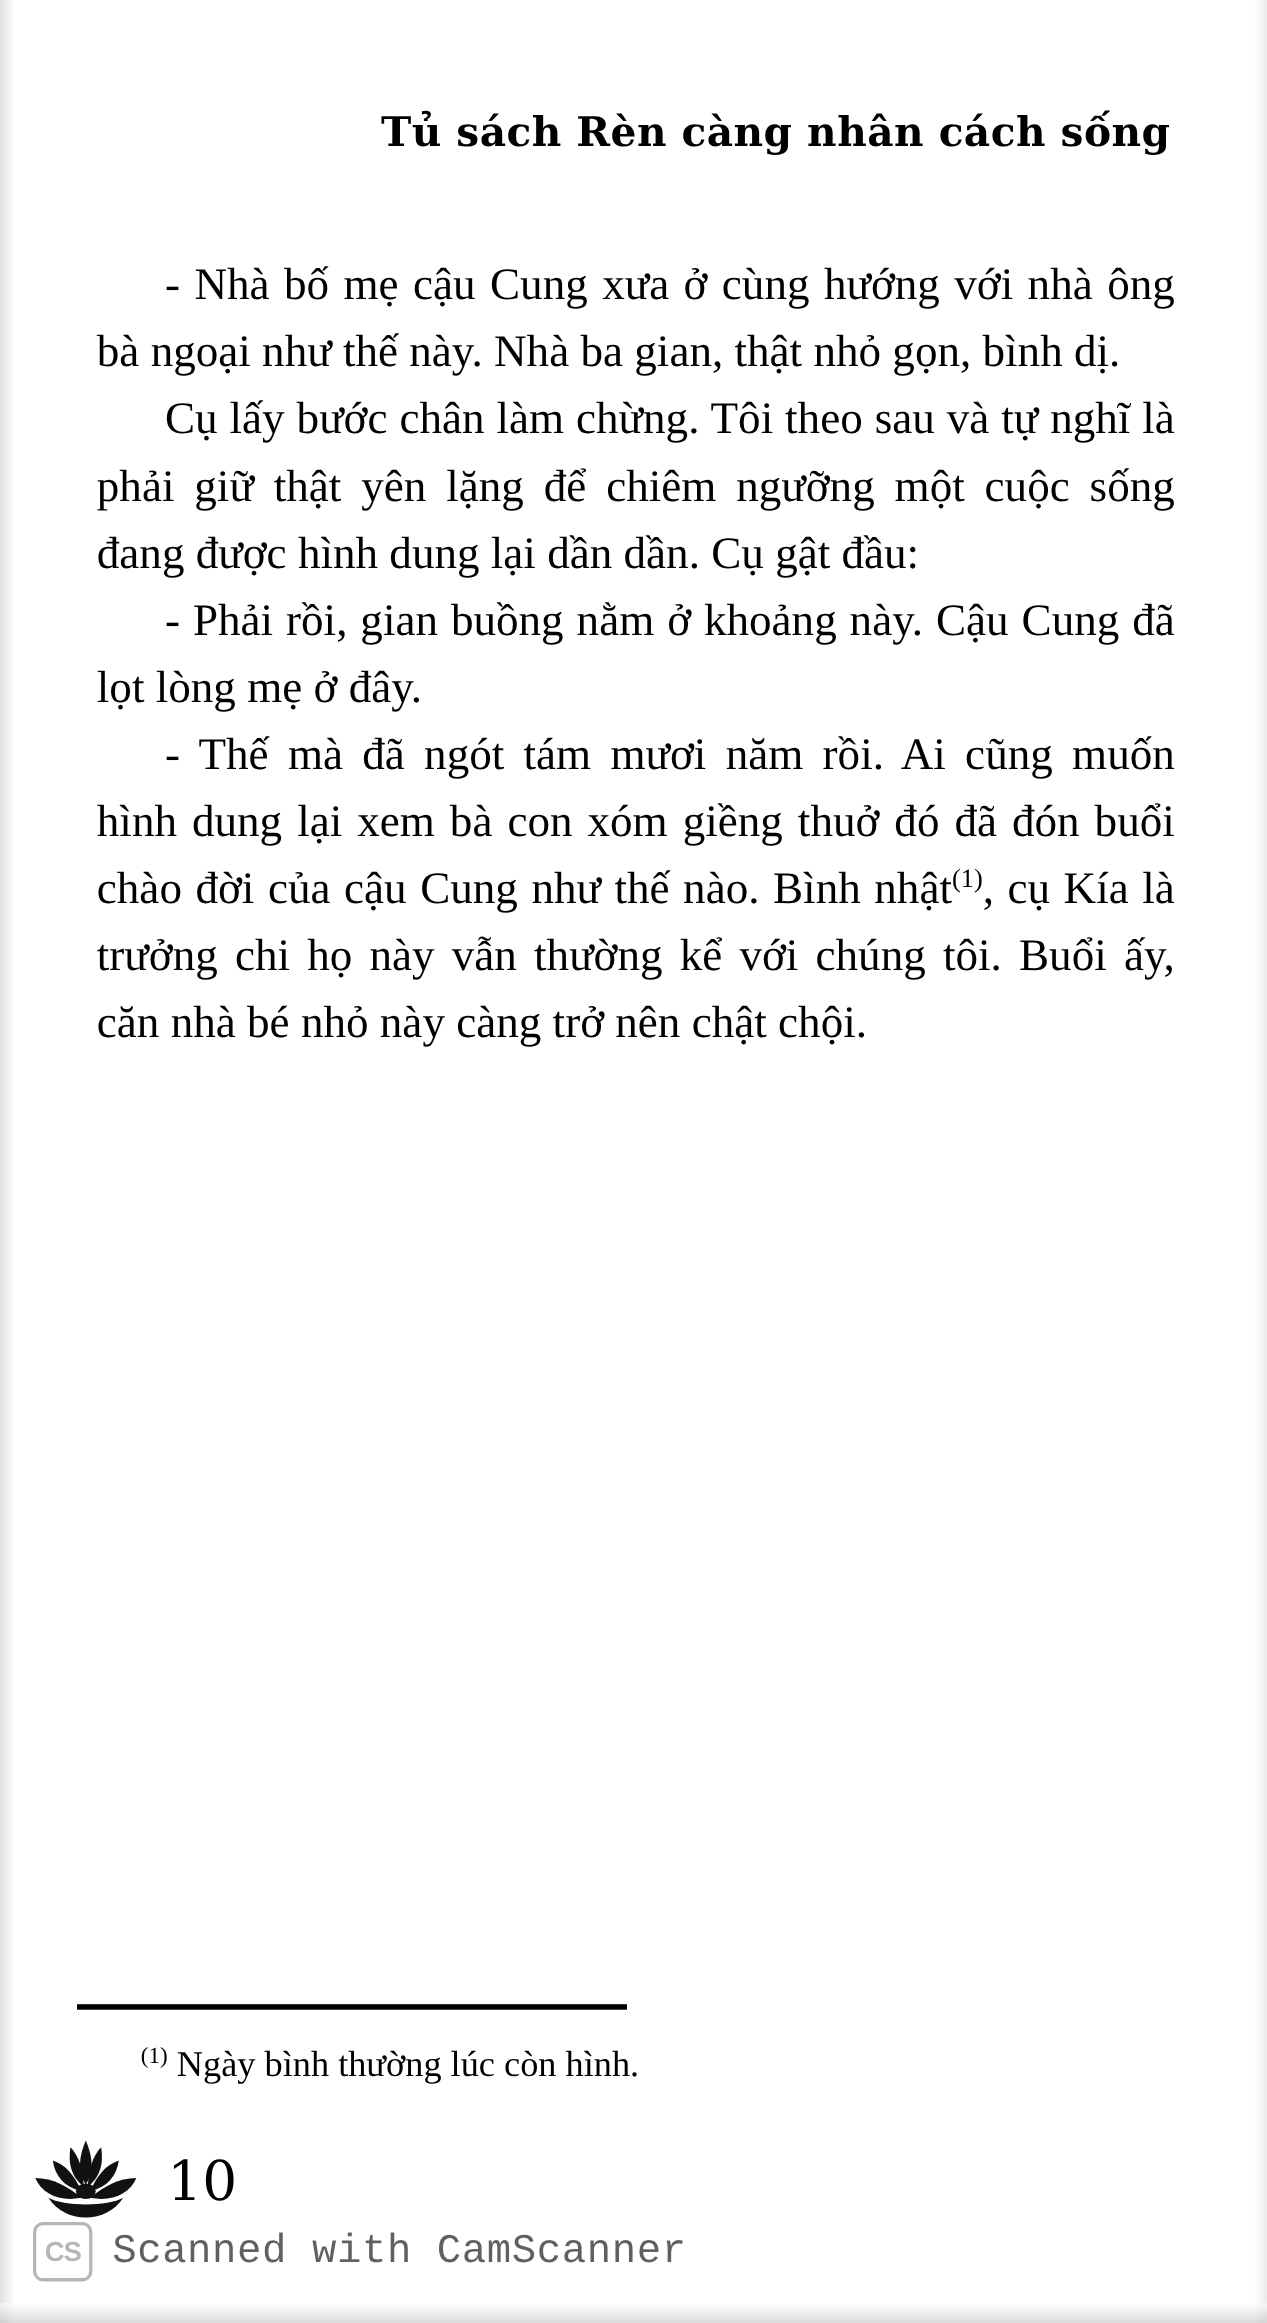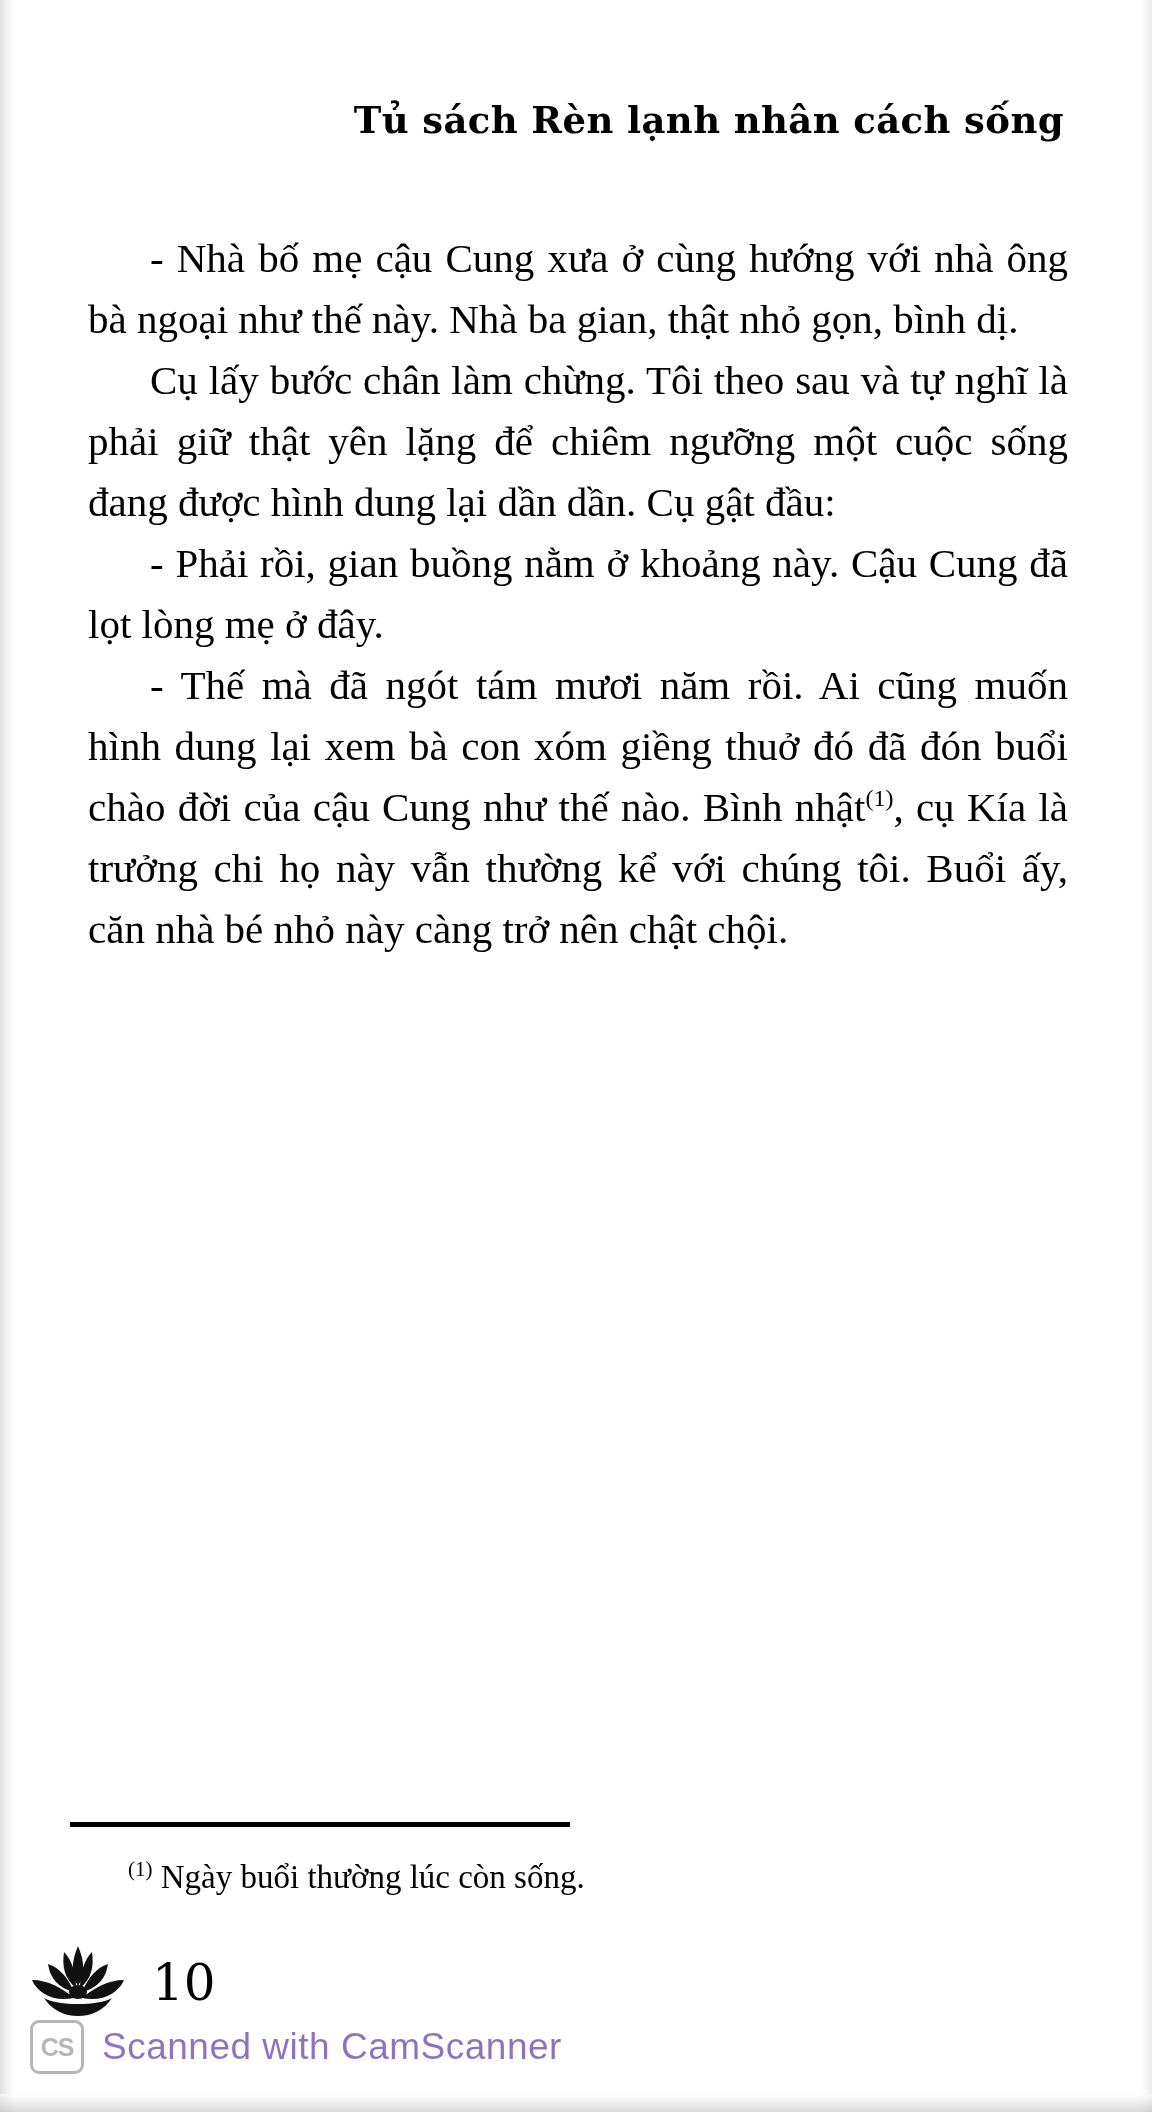--- a/index.html
+++ b/index.html
@@ -139,48 +139,48 @@
     color: #8a8a8a;
     font-family: "Liberation Sans", sans-serif;
     font-size: 25px;
     font-weight: bold;
     display: flex;
     align-items: center;
     justify-content: center;
     letter-spacing: -1px;
   }
   .watermark .cs-text {
-    color: #4c1d95;
-    font-family: Liberation Sans, sans-serif;
+    color: #000000;
+    font-family: Liberation Mono, monospace;
     font-size: 37px;
     letter-spacing: 0.5px;
   }
 </style>
 </head>
 <body>
 
 <div class="page">
 
   <div class="scan-edge-left"></div>
   <div class="scan-edge-right"></div>
   <div class="scan-edge-bottom"></div>
 
-  <div class="running-head">Tủ sách Rèn lạnh nhân cách sống</div>
+  <div class="running-head">Tủ sách Rèn càng nhân cách sống</div>
 
   <div class="body-text">
     <p class="dash">- Nhà bố mẹ cậu Cung xưa ở cùng hướng với nhà ông bà ngoại như thế này. Nhà ba gian, thật nhỏ gọn, bình dị.</p>
     <p>Cụ lấy bước chân làm chừng. Tôi theo sau và tự nghĩ là phải giữ thật yên lặng để chiêm ngưỡng một cuộc sống đang được hình dung lại dần dần. Cụ gật đầu:</p>
     <p class="dash">- Phải rồi, gian buồng nằm ở khoảng này. Cậu Cung đã lọt lòng mẹ ở đây.</p>
     <p class="dash"><span>- Thế mà đã ngót tám mươi năm rồi. Ai cũng muốn hình dung lại xem bà con xóm giềng thuở đó đã đón buổi chào đời của cậu Cung như thế nào.</span> <span>Bình nhật</span><sup class="fn">(1)</sup><span>, cụ Kía là trưởng chi họ này vẫn thường kể với chúng tôi. Buổi ấy, căn nhà bé nhỏ này càng trở nên chật chội.</span></p>
   </div>
 
   <div class="footnote-rule"></div>
 
   <div class="footnote">
-    <sup class="fn">(1)</sup><span> Ngày buổi thường lúc còn sống.</span>
+    <sup class="fn">(1)</sup><span> Ngày bình thường lúc còn hình.</span>
   </div>
 
   <svg class="lotus" viewBox="0 0 120 96">
     <g fill="#111111">
       <path d="M60 16 C54 30 52 44 60 56 C68 44 66 30 60 16 Z"></path>
       <path d="M46 22 C44 36 46 48 58 58 C58 44 54 30 46 22 Z"></path>
       <path d="M74 22 C76 36 74 48 62 58 C62 44 66 30 74 22 Z"></path>
       <path d="M30 34 C32 48 40 58 56 62 C50 48 42 38 30 34 Z"></path>
       <path d="M90 34 C88 48 80 58 64 62 C70 48 78 38 90 34 Z"></path>
       <path d="M14 50 C20 64 36 72 56 68 C44 58 30 50 14 50 Z"></path>

